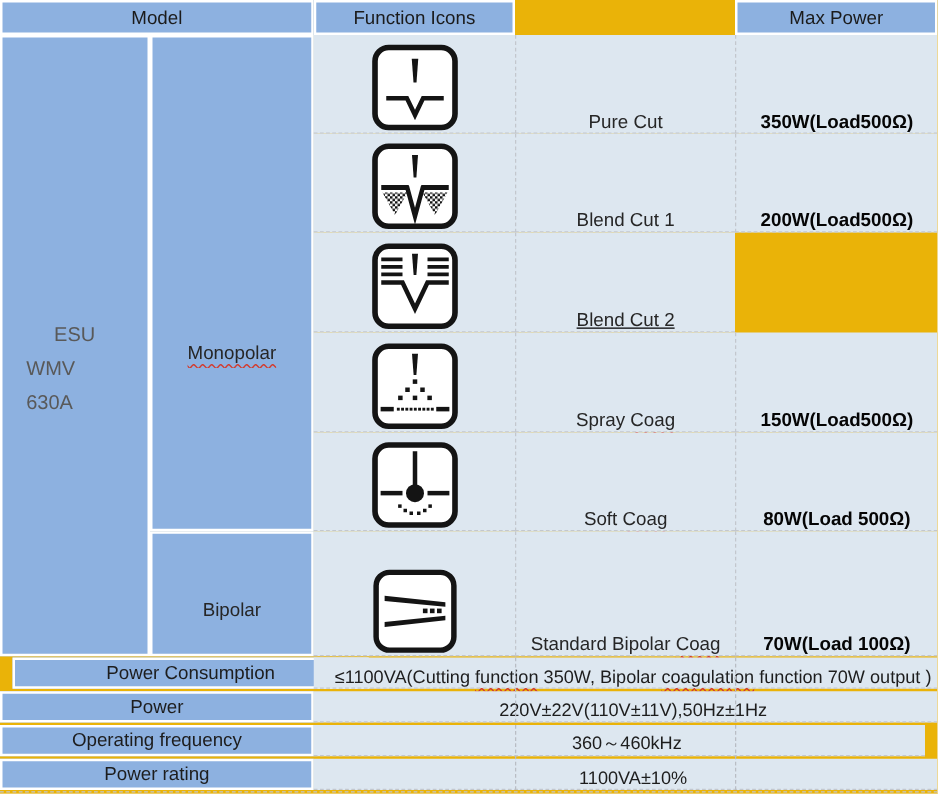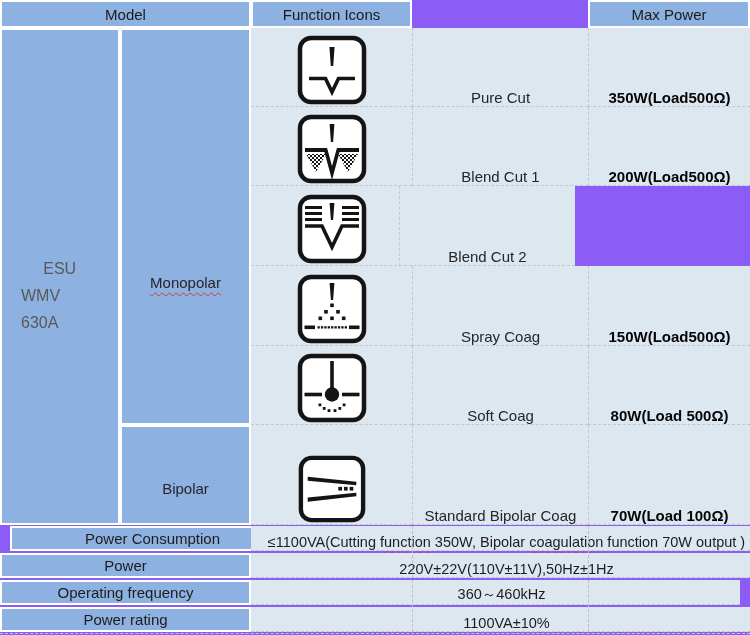--- a/index.html
+++ b/index.html
@@ -1,18 +1,18 @@
 <!DOCTYPE html>
 <html><head>
 <meta charset="utf-8">
 <style>
   html,body{margin:0;padding:0;background:#f4f4f4;}
   *{box-sizing:border-box;}
   .stage{
-    position:relative;width:750px;height:635px;background:#8b5cf6;
+    position:relative;width:750px;height:635px;background:#eab308;
     font-family:"Liberation Sans",sans-serif;overflow:hidden;
   }
   .cell{position:absolute;display:flex;align-items:center;justify-content:center;}
   .blue{background:#8db1e0;border:2px solid #ffffff;}
   .light{background:#dde7f0;align-items:flex-end;}
   .hdr{font-size:15px;color:#1b1b1b;}
   .modeTxt{font-size:15px;color:#262626;white-space:nowrap;}
   .pwrTxt{font-size:15px;font-weight:bold;color:#050505;white-space:nowrap;}
   .lblTxt{font-size:15px;color:#1d1d1d;white-space:nowrap;}
   .valTxt{font-size:14.5px;color:#1d1d1d;white-space:nowrap;margin-left:12px;}
@@ -103,21 +103,21 @@
       <polygon points="33.6,10 38.4,10 37.1,27 34.9,27" fill="#141414"></polygon>
       <rect x="9" y="13" width="17" height="3" fill="#141414"></rect>
       <rect x="9" y="19" width="17" height="3" fill="#141414"></rect>
       <rect x="9" y="25" width="17" height="3" fill="#141414"></rect>
       <rect x="46" y="13" width="17" height="3" fill="#141414"></rect>
       <rect x="46" y="19" width="17" height="3" fill="#141414"></rect>
       <rect x="46" y="25" width="17" height="3" fill="#141414"></rect>
       <path d="M9 33 H26 L36 54 L46 33 H63" fill="none" stroke="#141414" stroke-width="3.6"></path>
     </svg>
   </div>
-  <div class="cell light rowline colline" style="left:399px;top:186px;width:176px;height:80px;">
+  <div class="cell light rowline colline" style="left:412px;top:186px;width:176px;height:80px;text-decoration:underline;">
     <span class="modeTxt"><span>Blend Cut 2</span><span class="sq"></span></span>
   </div>
 
   <div class="cell light rowline" style="left:251px;top:266px;width:161px;height:80px;">
     <svg width="72" height="72" viewBox="0 0 72 72">
       <rect x="4" y="4" width="64" height="64" rx="11" fill="#fff" stroke="#141414" stroke-width="4.5"></rect>
       <polygon points="33.6,10 38.4,10 37.1,27 34.9,27" fill="#141414"></polygon>
       <rect x="34.2" y="30.5" width="3.6" height="3.6" fill="#141414"></rect>
       <rect x="28.2" y="37" width="3.6" height="3.6" fill="#141414"></rect>
       <rect x="40.2" y="37" width="3.6" height="3.6" fill="#141414"></rect>

